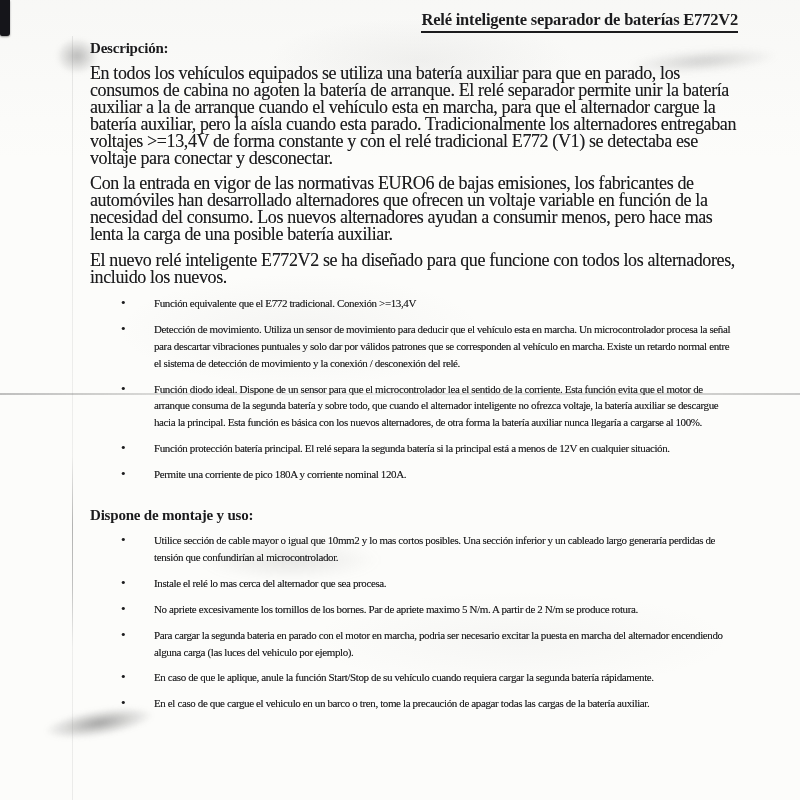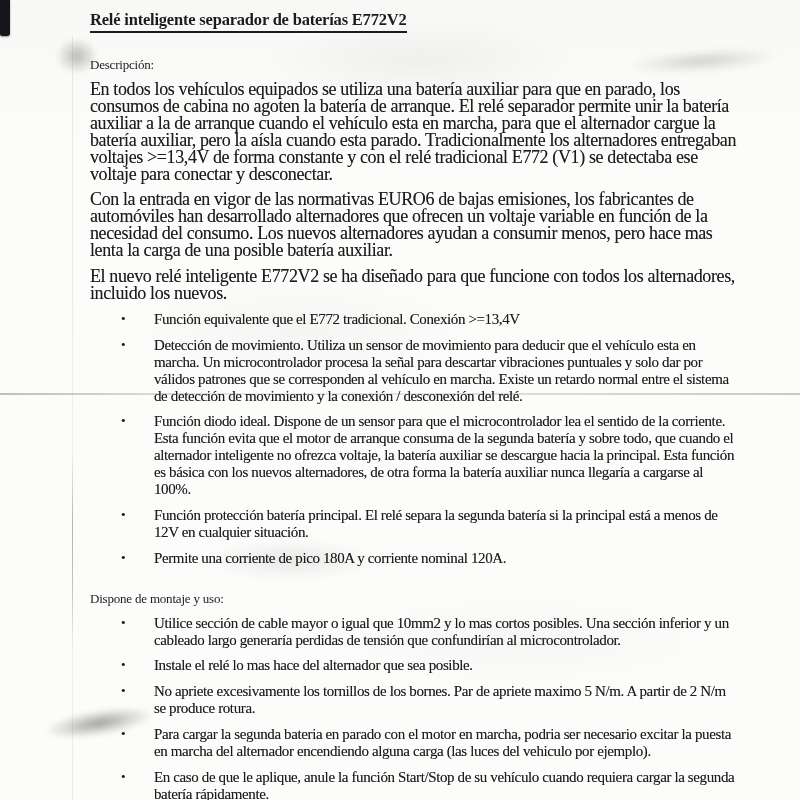--- a/index.html
+++ b/index.html
@@ -24,53 +24,53 @@
       radial-gradient(260px 80px at 300px 330px, rgba(150,150,150,0.07), transparent 70%),
       radial-gradient(300px 70px at 520px 640px, rgba(150,150,150,0.06), transparent 70%),
       linear-gradient(180deg, rgba(180,180,180,0.06), rgba(255,255,255,0) 20%);
     pointer-events:none;
   }
   .content{
     position:relative;
     padding:10px 62px 0 90px;
   }
   .doc-title{
-    text-align:left;
+    text-align:right;
     font-size:16.5px;
     font-weight:bold;
     letter-spacing:-0.2px;
-    margin:0 0 24px 0;
+    margin:0 0 7px 0;
   }
   .doc-title span{
     display:inline-block;
     border-bottom:2px solid #1c1c1e;
     padding-bottom:1px;
   }
   .section-heading{
-    font-size:13px;
-    font-weight:normal;
+    font-size:15px;
+    font-weight:bold;
     letter-spacing:-0.2px;
     margin:0 0 8px 0;
   }
   .gap-lg{margin-top:24px;}
   p.body-text{
     font-size:18px;
     line-height:16.9px;
     letter-spacing:-0.38px;
     margin:0 0 9px 0;
     text-shadow:0 0 0.5px rgba(20,20,20,0.45);
   }
   ul.bullet-list{
     list-style:none;
     margin:0;padding:0;
   }
   ul.bullet-list li{
     position:relative;
     padding-left:64px;
-    font-size:15px;
+    font-size:11px;
     line-height:16.9px;
     letter-spacing:-0.38px;
     margin:0 0 9px 0;
     text-shadow:0 0 0.5px rgba(20,20,20,0.45);
   }
   ul.bullet-list li::before{
     content:"\2022";
     position:absolute;
     left:31px;top:0;
     font-size:13px;
@@ -153,20 +153,21 @@
       <li>Función equivalente que el E772 tradicional. Conexión &gt;=13,4V</li>
       <li>Detección de movimiento. Utiliza un sensor de movimiento para deducir que el vehículo esta en marcha. Un microcontrolador procesa la señal para descartar vibraciones puntuales y solo dar por válidos patrones que se corresponden al vehículo en marcha. Existe un retardo normal entre el sistema de detección de movimiento y la conexión / desconexión del relé.</li>
       <li>Función diodo ideal. Dispone de un sensor para que el microcontrolador lea el sentido de la corriente. Esta función evita que el motor de arranque consuma de la segunda batería y sobre todo, que cuando el alternador inteligente no ofrezca voltaje, la batería auxiliar se descargue hacia la principal. Esta función es básica con los nuevos alternadores, de otra forma la batería auxiliar nunca llegaría a cargarse al 100%.</li>
       <li>Función protección batería principal. El relé separa la segunda batería si la principal está a menos de 12V en cualquier situación.</li>
       <li>Permite una corriente de pico 180A y corriente nominal 120A.</li>
     </ul>
 
     <h2 class="section-heading gap-lg">Dispone de montaje y uso:</h2>
     <ul class="bullet-list">
       <li>Utilice sección de cable mayor o igual que 10mm2 y lo mas cortos posibles. Una sección inferior y un cableado largo generaría perdidas de tensión que confundirían al microcontrolador.</li>
-      <li>Instale el relé lo mas hace del alternador que sea posible.</li>
+      <li>Instale el relé lo mas cerca del alternador que sea procesa.</li>
       <li>No apriete excesivamente los tornillos de los bornes. Par de apriete maximo 5 N/m. A partir de 2 N/m se produce rotura.</li>
       <li>Para cargar la segunda bateria en parado con el motor en marcha, podria ser necesario excitar la puesta en marcha del alternador encendiendo alguna carga (las luces del vehiculo por ejemplo).</li>
       <li>En caso de que le aplique, anule la función Start/Stop de su vehículo cuando requiera cargar la segunda batería rápidamente.</li>
+      <li>En el caso de que cargue el vehiculo en un barco o tren, tome la precaución de apagar todas las cargas de la batería auxiliar.</li>
     </ul>
 
   </div>
 </div>
 
 </body></html>

